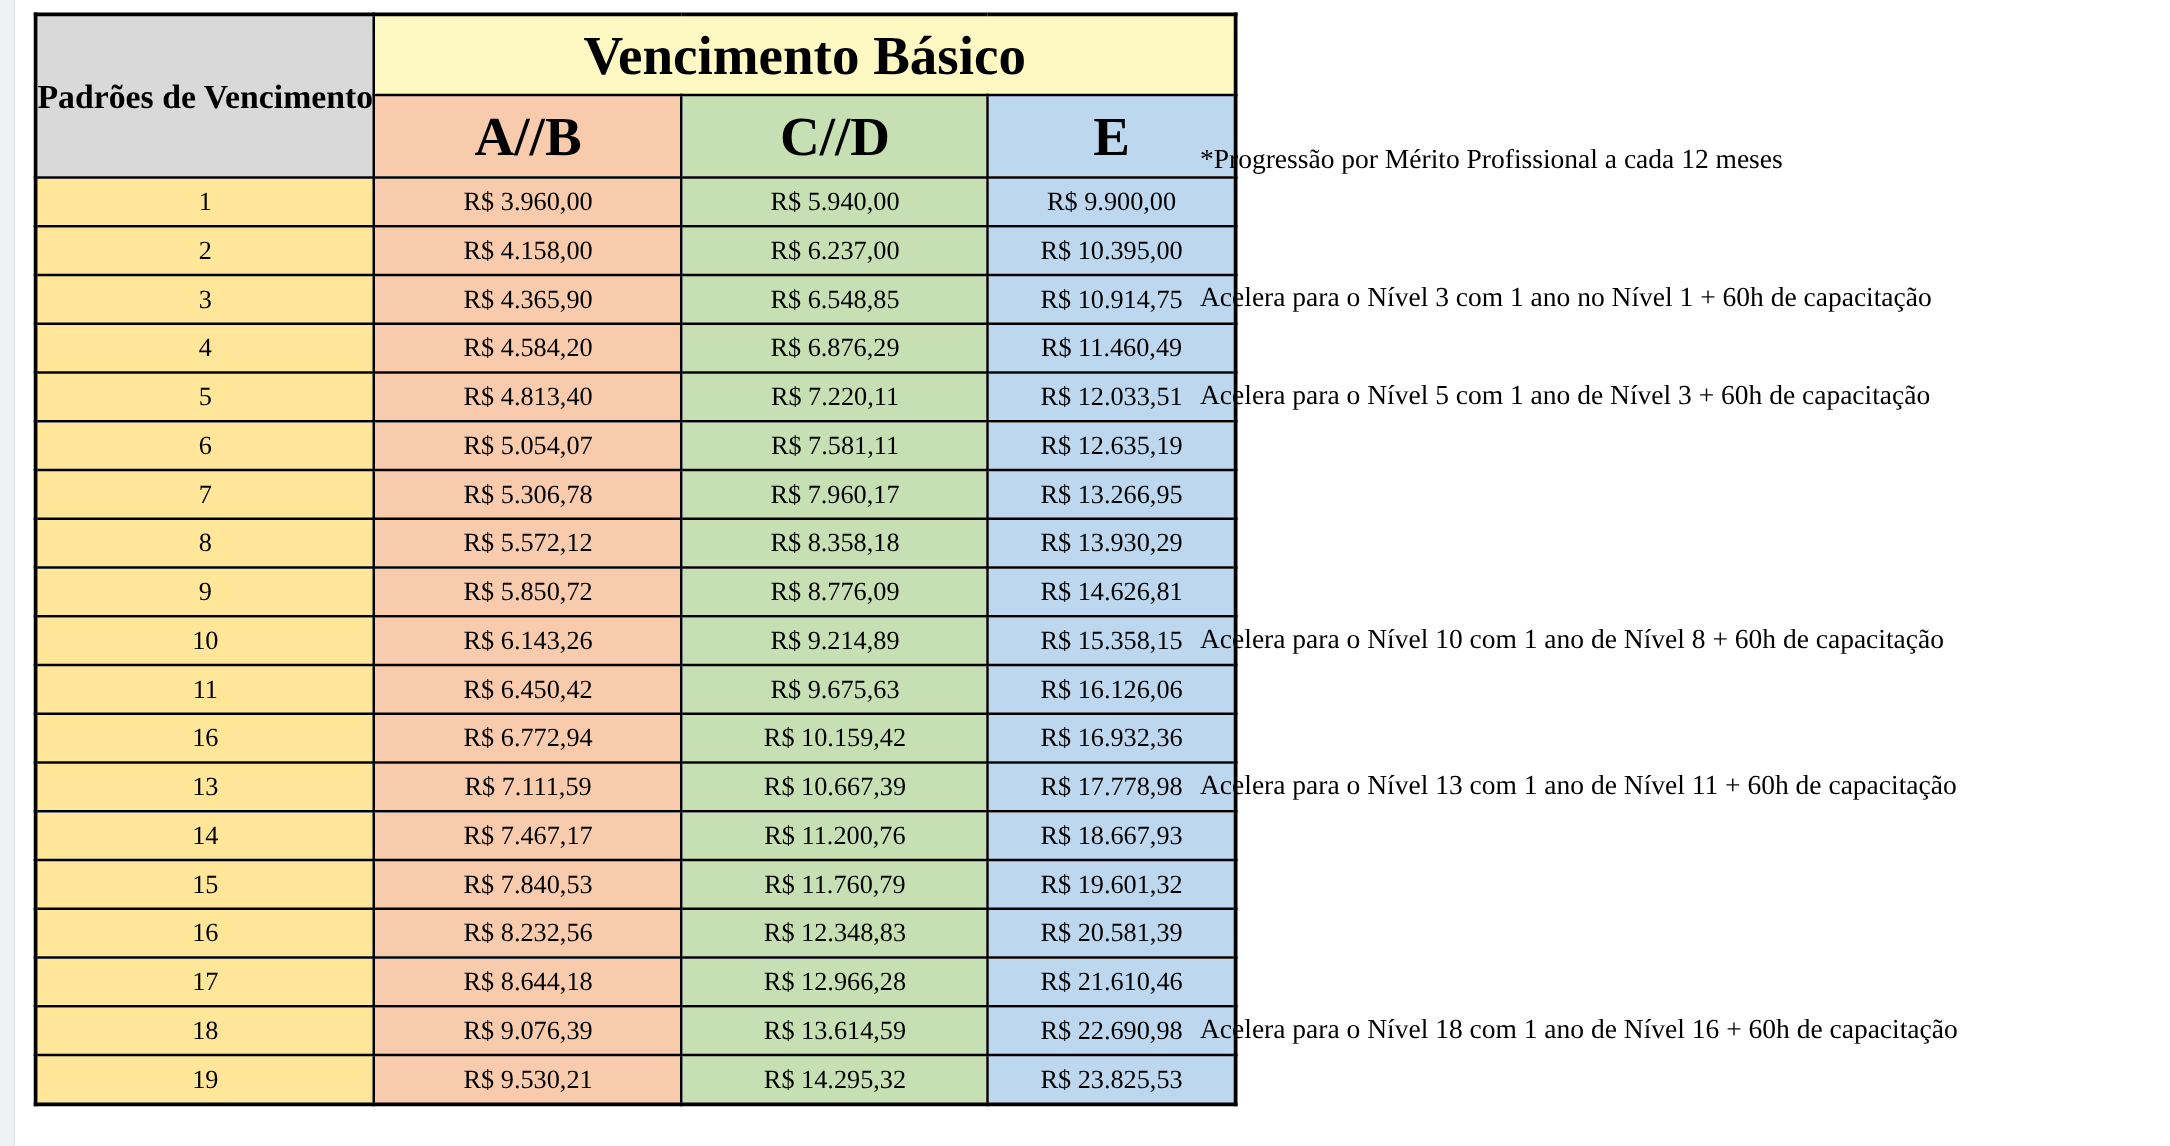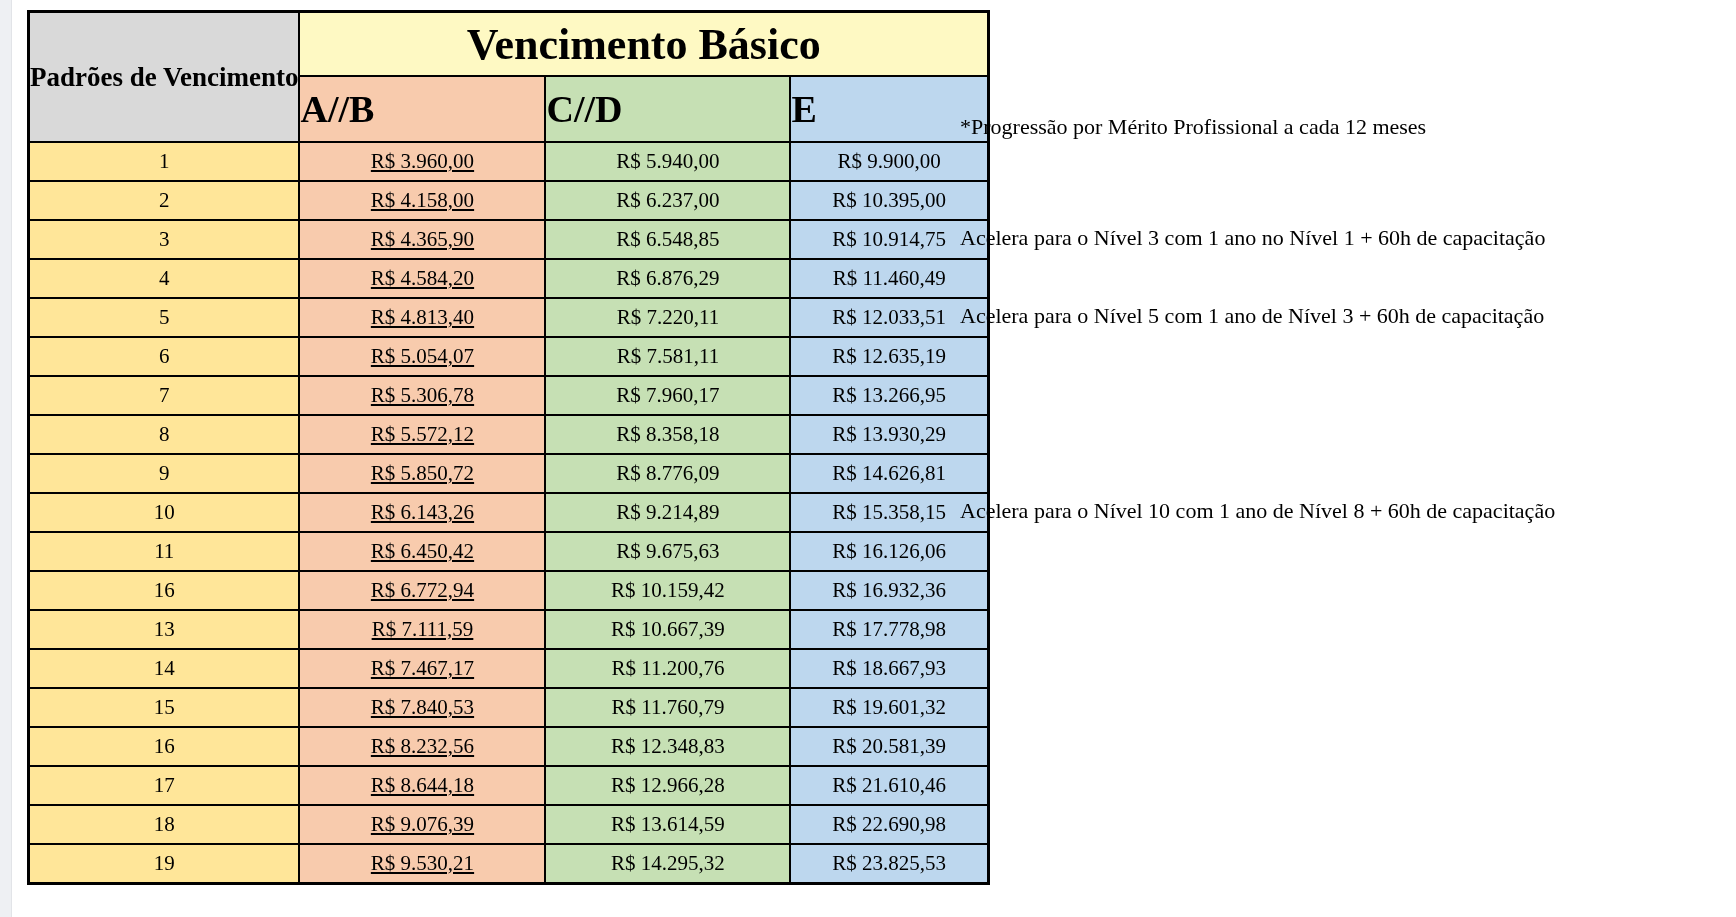--- a/index.html
+++ b/index.html
@@ -45,35 +45,36 @@
     background: #fef9c3;
     font-weight: bold;
     font-size: 44px;
     text-align: center;
     vertical-align: middle;
     height: 62px;
   }
   .colhead-row { height: 66px; }
   .colhead {
     font-weight: bold;
-    font-size: 38px;
+    font-size: 44px;
+    text-align: center;
     vertical-align: middle;
   }
   .colhead.ab { background: var(--c-ab, #f8cbad); }
   .colhead.cd { background: var(--c-cd, #c6e0b4); }
   .colhead.e  { background: var(--c-e,  #bdd7ee); }
 
   .data-row { height: 39px; }
   .cell {
     font-size: 21px;
     text-align: center;
     vertical-align: middle;
   }
   .cell.level { background: var(--c-level, #ffe699); }
-  .cell.ab    { background: var(--c-ab, #f8cbad); text-decoration: underline; }
+  .cell.ab    { background: var(--c-ab, #f8cbad); }
   .cell.cd    { background: var(--c-cd, #c6e0b4); }
   .cell.e     { background: var(--c-e,  #bdd7ee); margin-top: 28px; }
 
   .notes-layer {
     position: absolute; left: 0; top: 0;
     width: 1736px; height: 917px;
     pointer-events: none;
     margin-left: 32px;
   }
   .header-note {
@@ -248,13 +249,15 @@
     <td class="cell e">R$ 23.825,53</td>
   </tr>
 </tbody>
 </table>
 
 <div class="notes-layer">
   <div class="header-note">*Progressão por Mérito Profissional a cada 12 meses</div>
 <div class="accel-note" style="top: 237.5px;">Acelera para o Nível 3 com 1 ano no Nível 1 + 60h de capacitação</div>
     <div class="accel-note" style="top: 315.5px;">Acelera para o Nível 5 com 1 ano de Nível 3 + 60h de capacitação</div>
     <div class="accel-note" style="top: 510.5px;">Acelera para o Nível 10 com 1 ano de Nível 8 + 60h de capacitação</div>
+    <div class="accel-note" style="top: 627.5px;">Acelera para o Nível 13 com 1 ano de Nível 11 + 60h de capacitação</div>
+    <div class="accel-note" style="top: 822.5px;">Acelera para o Nível 18 com 1 ano de Nível 16 + 60h de capacitação</div>
   </div>
 
 </body></html>

